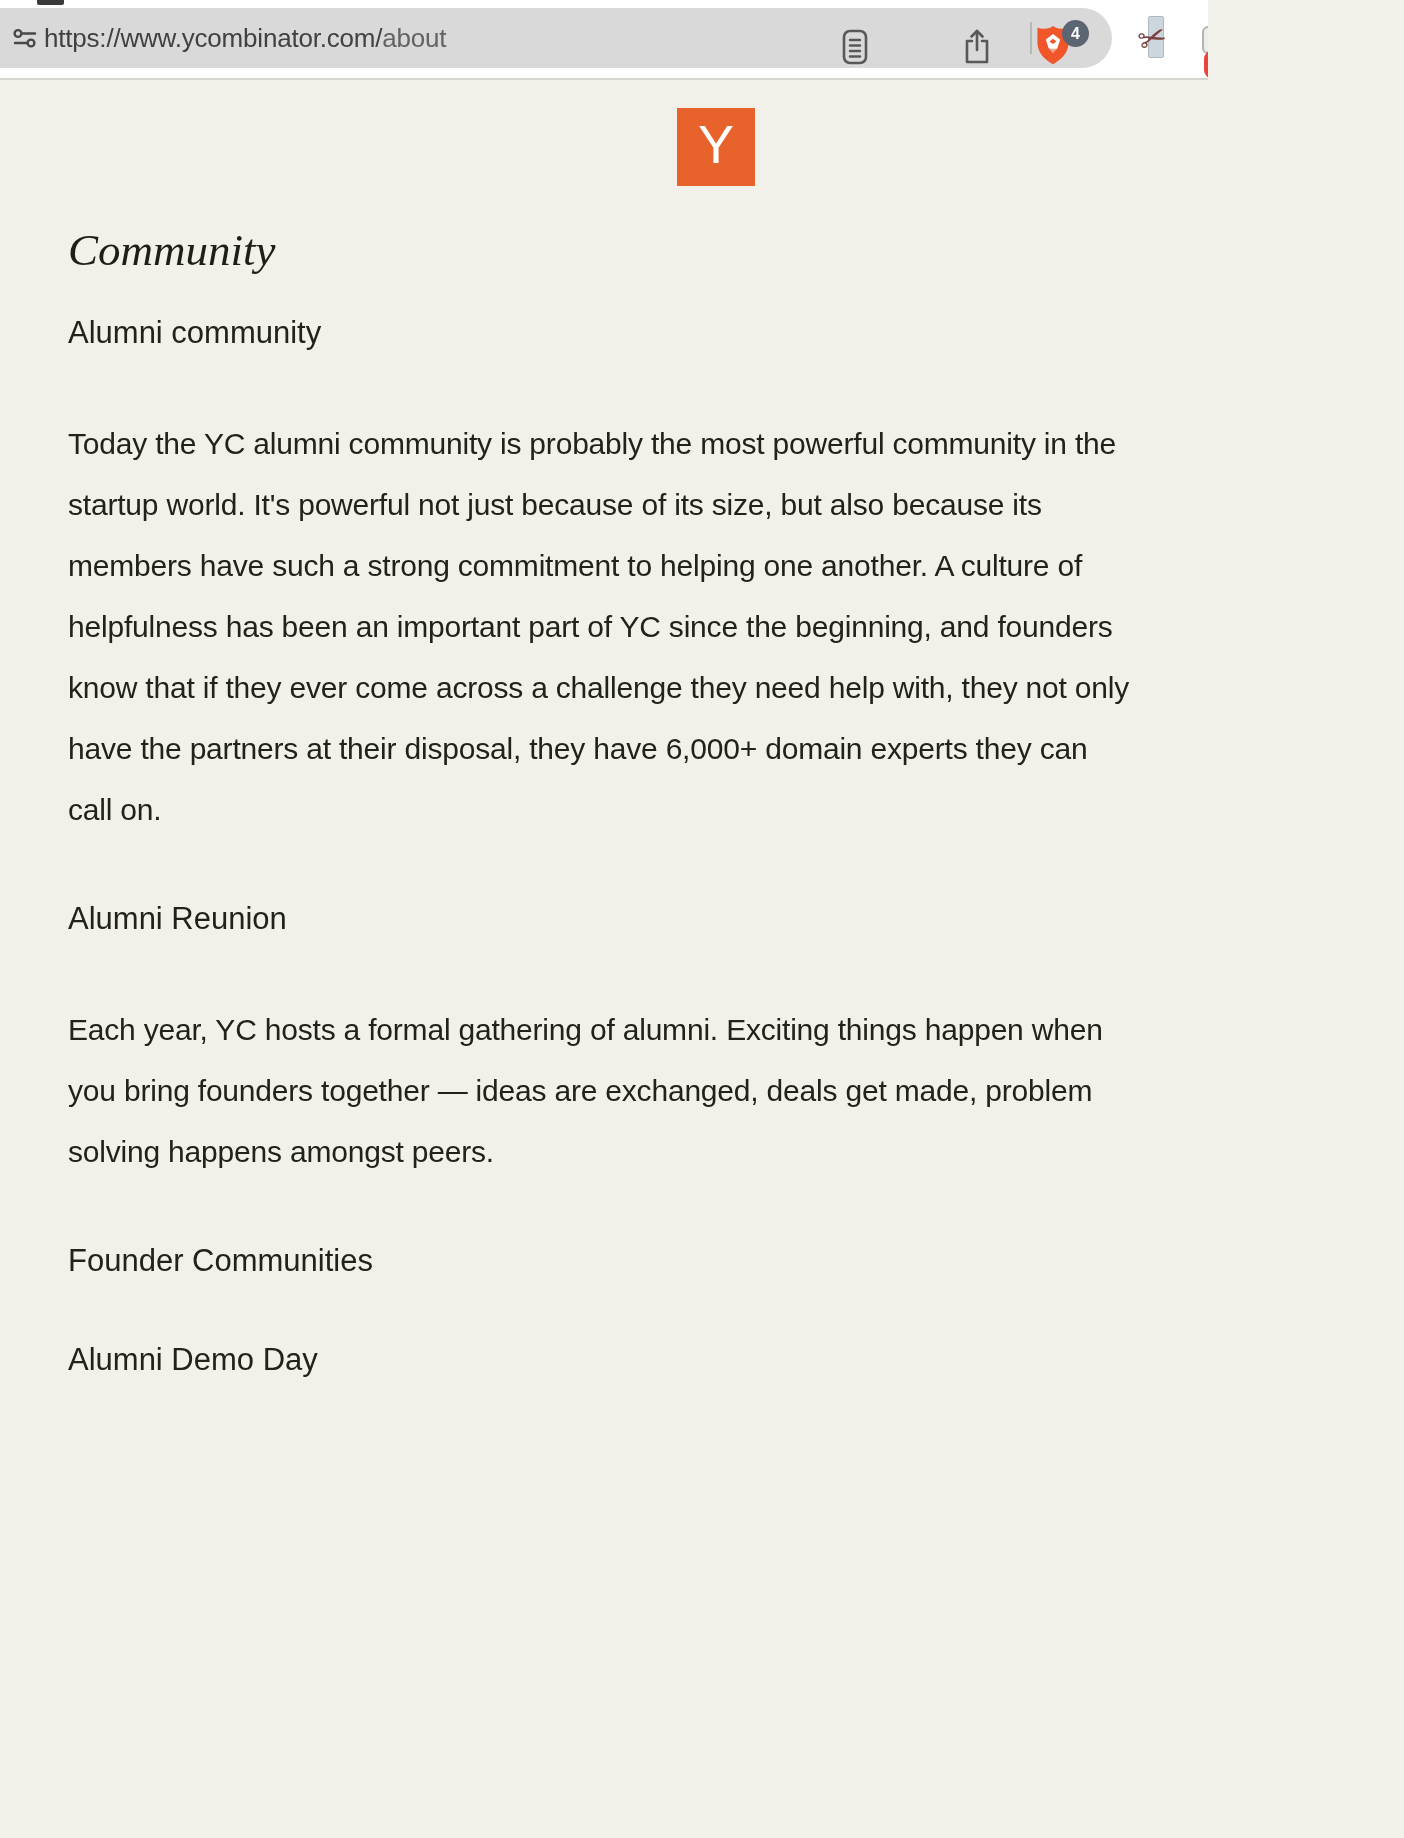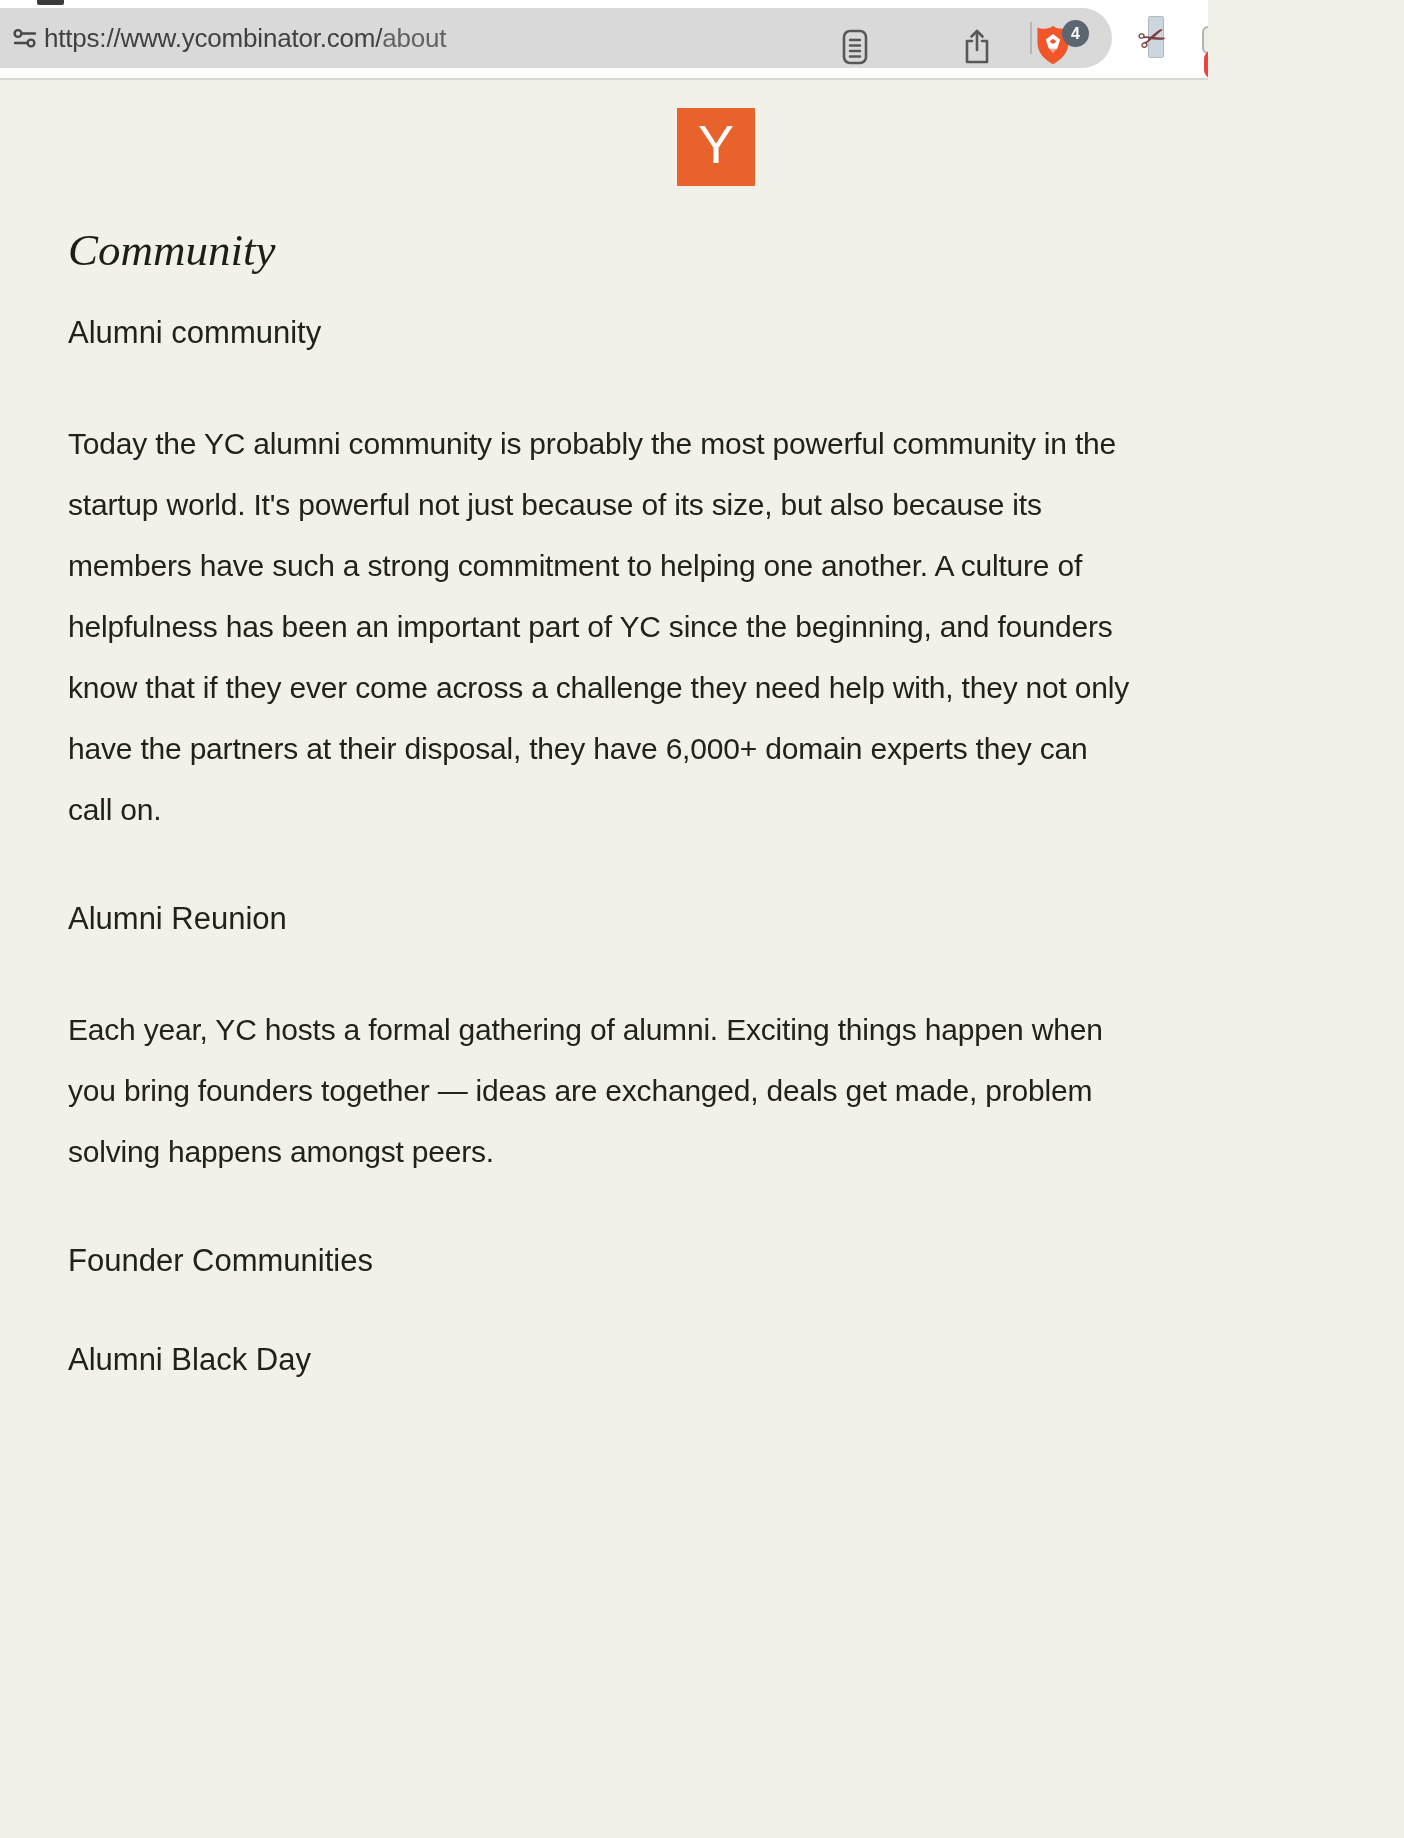--- a/index.html
+++ b/index.html
@@ -266,16 +266,16 @@
 have the partners at their disposal, they have 6,000+ domain experts they can
 call on.</p>
 
     <h2 class="section-heading sh">Alumni Reunion</h2>
     <p class="para">Each year, YC hosts a formal gathering of alumni. Exciting things happen when
 you bring founders together — ideas are exchanged, deals get made, problem
 solving happens amongst peers.</p>
 
     <h2 class="section-heading sh">Founder Communities</h2>
 
-    <h2 class="section-heading sh">Alumni Black Day</h2>
+    <h2 class="section-heading sh">Alumni Demo Day</h2>
 
   </div>
 </div>
 
 </body></html>

